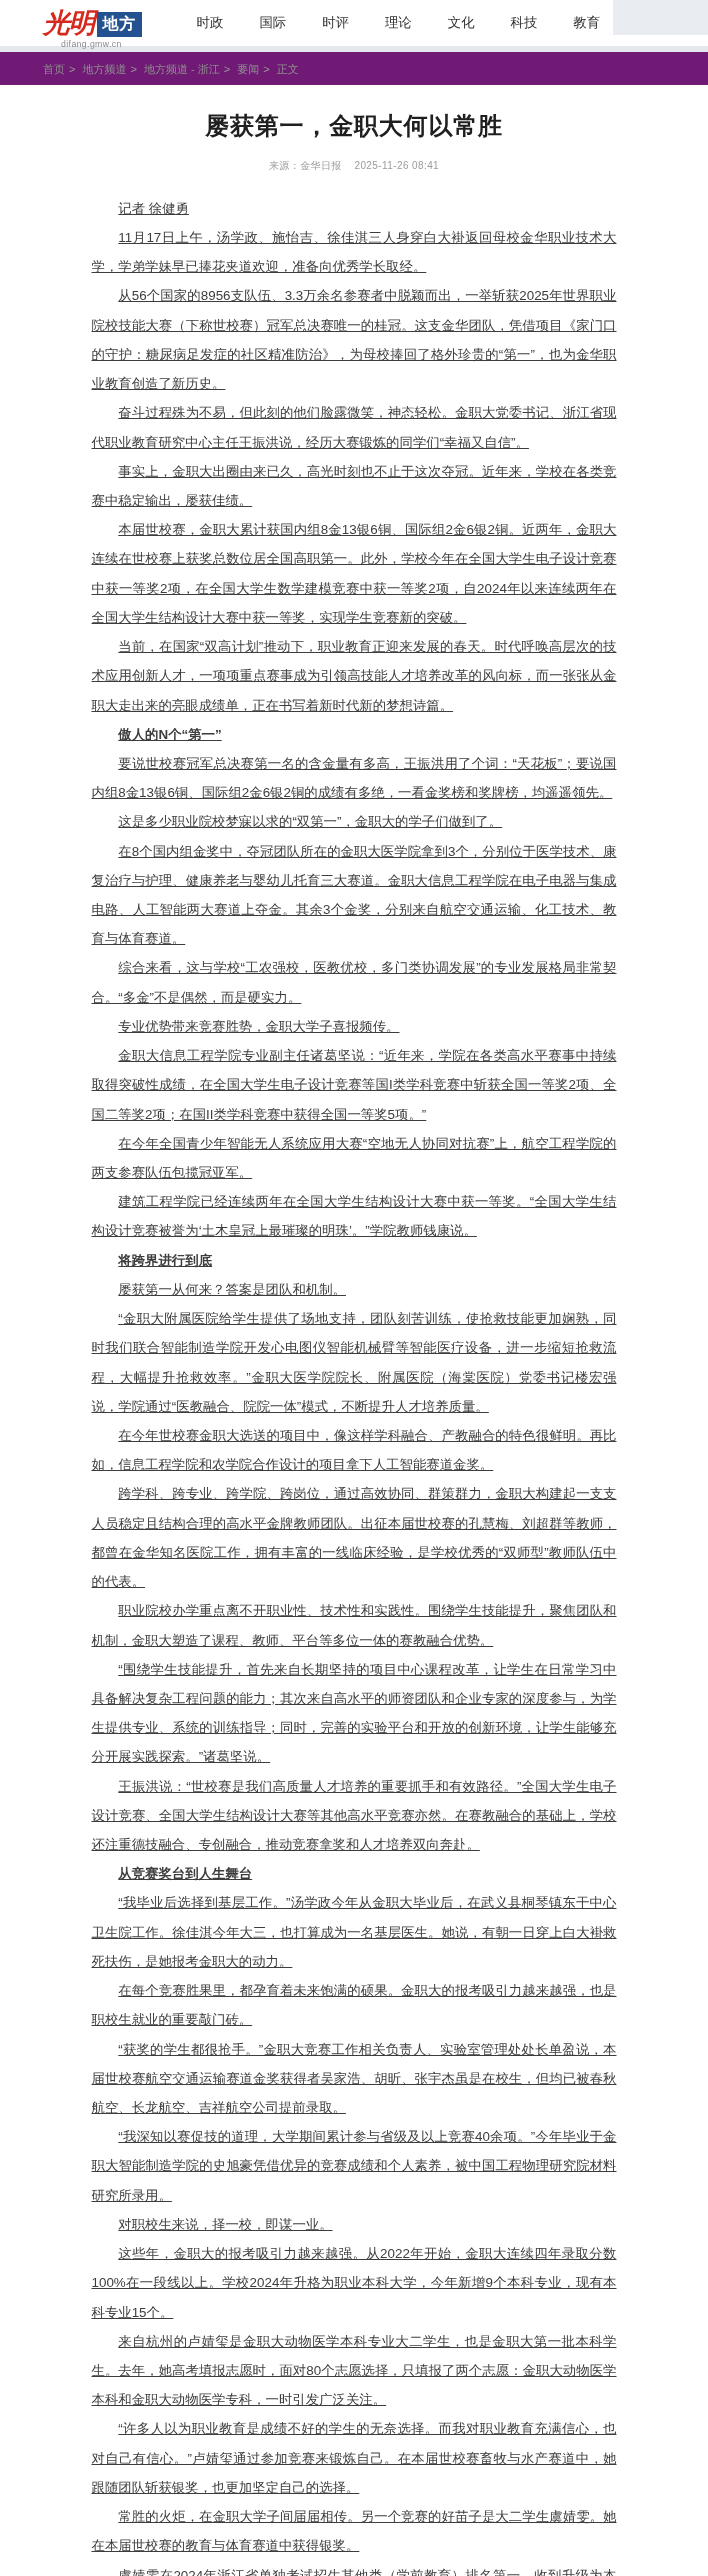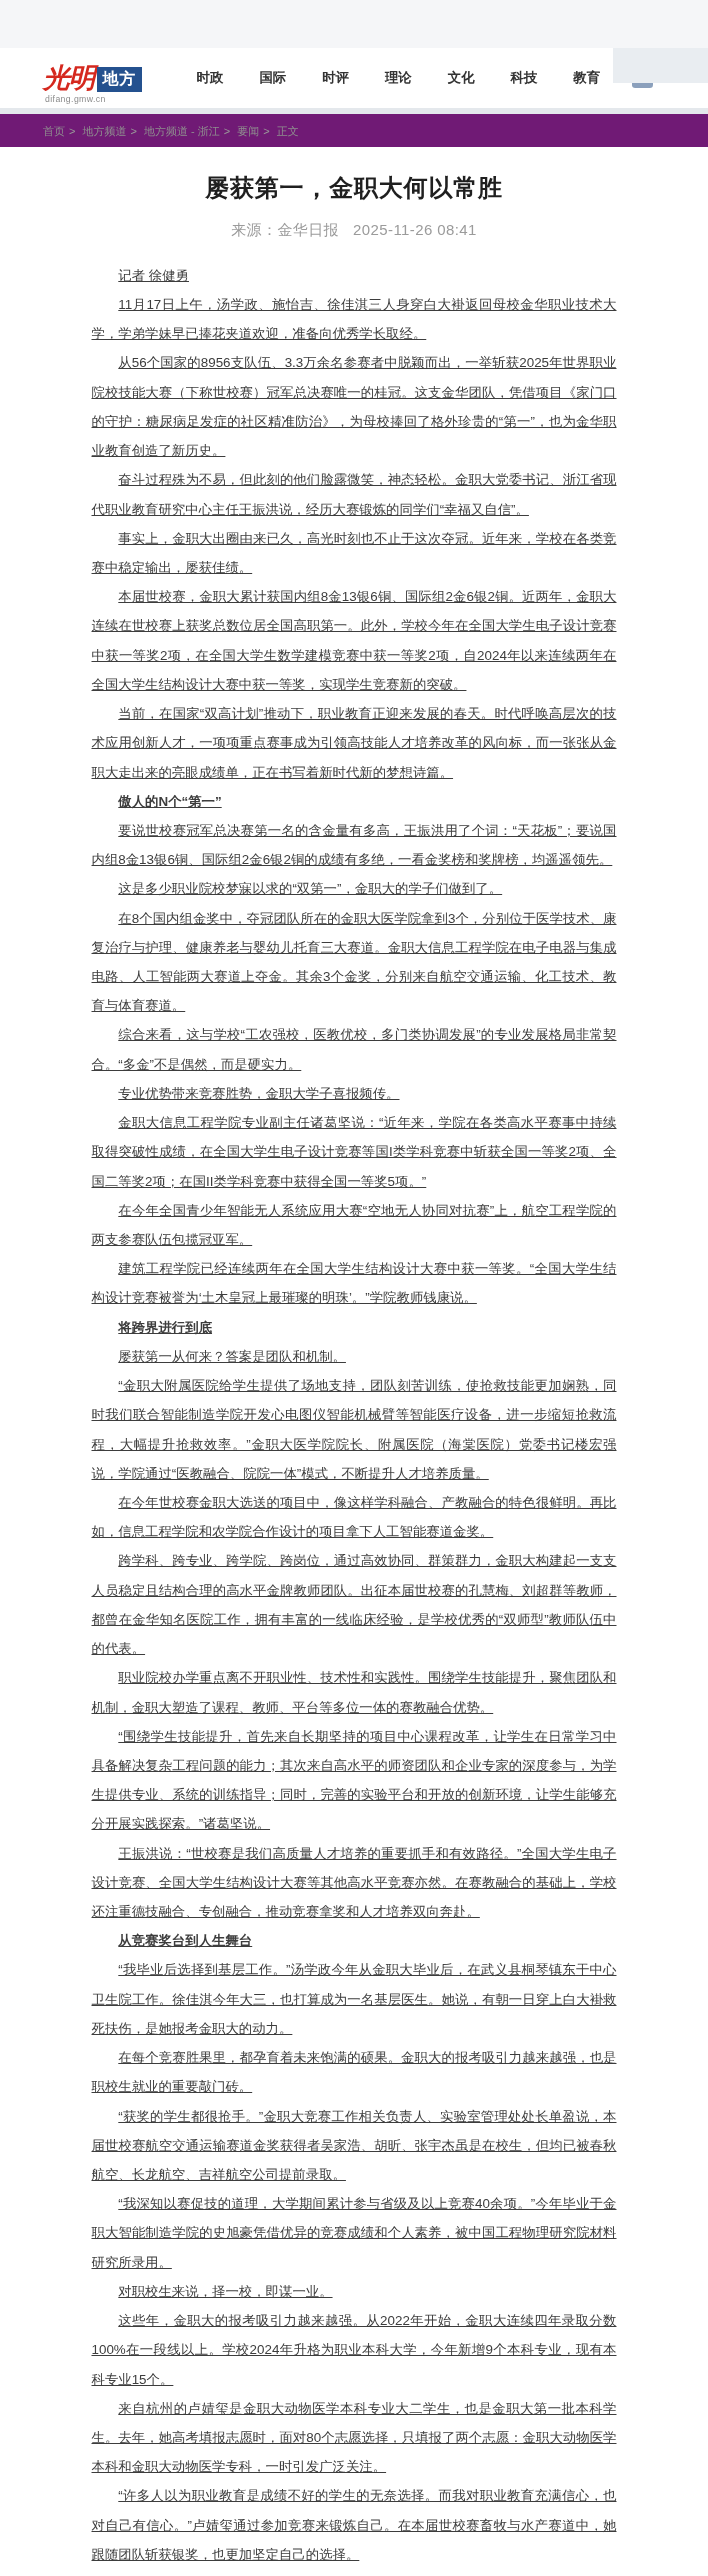--- a/index.html
+++ b/index.html
@@ -4,39 +4,39 @@
 <style>
   * { margin:0; padding:0; box-sizing:border-box; }
   body {
     width:708px; margin:0 auto;
     background:#f5f6f8;
     font-family:"Liberation Sans","DejaVu Sans",sans-serif;
     color:#3d3d3d;
   }
   
   .site-header {
-    background:#fff; height:60px;
+    background:#fff; height:46px;
     display:flex; align-items:center;
-    padding-left:43px; position:relative;margin-top:48px;
+    padding-left:43px; position:relative;
   }
   .logo { display:flex; align-items:flex-start; gap:3.2px; margin-right:55px; position:relative; }
   .logo-script {
     font-family:"DejaVu Serif","Liberation Serif",serif;
     font-style:italic; font-weight:700;
     color:#d5281e; font-size:27px; line-height:27px; letter-spacing:-1.6px;
   }
   .logo-badge {
     background:#24518f; color:#fff; font-weight:700;
     font-size:16px; padding:2.4px 5.5px; margin-top:3.2px; letter-spacing:0.8px;
   }
   .logo-domain {
-    position:absolute; left:2px; top:30px;
+    position:absolute; left:18px; top:30px;
     font-size:8.7px; color:#8b8b8b; letter-spacing:0.4px;
   }
-  .main-nav { display:flex; gap:36px; align-items:center;font-weight:bold; }
+  .main-nav { display:flex; gap:36px; align-items:center; }
   .main-nav .nav-item { font-size:13.4px; color:#333; cursor:pointer; text-decoration:none; }
   .menu-btn {
     margin-left:32px; width:20.6px; height:20.6px; border-radius:3.2px;
     background:#8ba0bc; display:flex; flex-direction:column;
     justify-content:center; gap:2.4px; padding:0 4px; cursor:pointer;
   }
   .menu-btn i { display:block; height:1.6px; background:#fff; border-radius:0.8px; }
   .header-right-panel {
     position:absolute; right:0; top:0; width:95px; height:35px;
     background:#e9edf1;
@@ -47,21 +47,21 @@
   .crumb { color:#8f8f8f; cursor:pointer; }
   .crumb-sep { margin:0 4px; color:#9a9a9a; }
   
   .article-wrap { background:#fff; padding-bottom:8px; }
   .article { width:525px; margin:0 auto; }
   .art-title {
     text-align:center; font-size:24px; font-weight:700; color:#1f1f1f;
     padding-top:25px; letter-spacing:0.8px;
   }
   .art-meta {
-    text-align:center; font-size:15px; color:#9b9b9b;
+    text-align:center; font-size:10px; color:#9b9b9b;
     margin-top:17.4px; margin-bottom:20.6px; letter-spacing:0.4px;
   }
   .art-meta .dt { margin-left:9.5px; }
   .art-body p {
     font-size:13.4px; line-height:2.18; color:#3d3d3d;
     text-align:justify;
     text-decoration:underline;
   }
   .t-para, .t-byline, .t-heading { text-indent:2em; }
   .t-heading { font-weight:700; color:#2c2c2c; }

